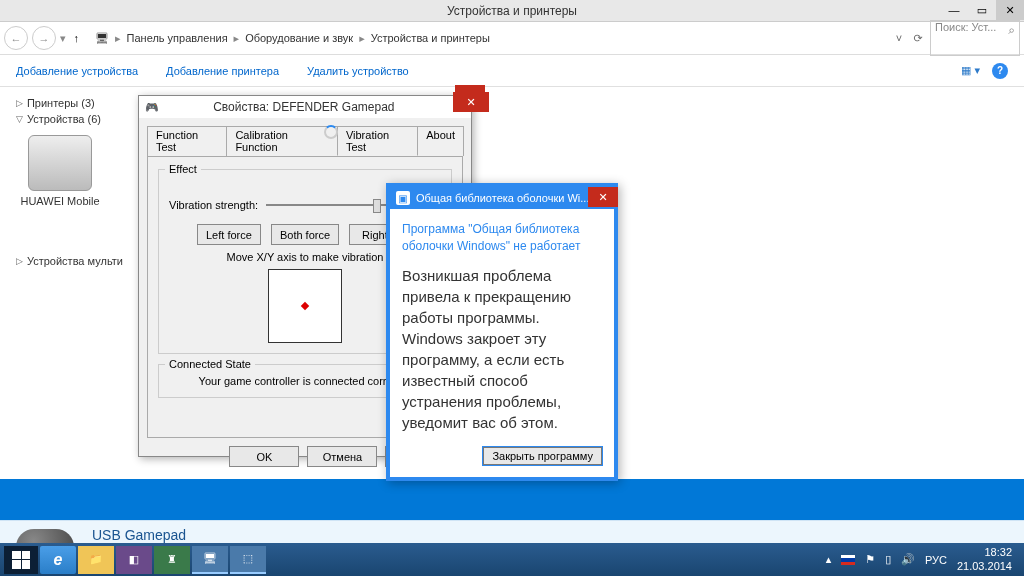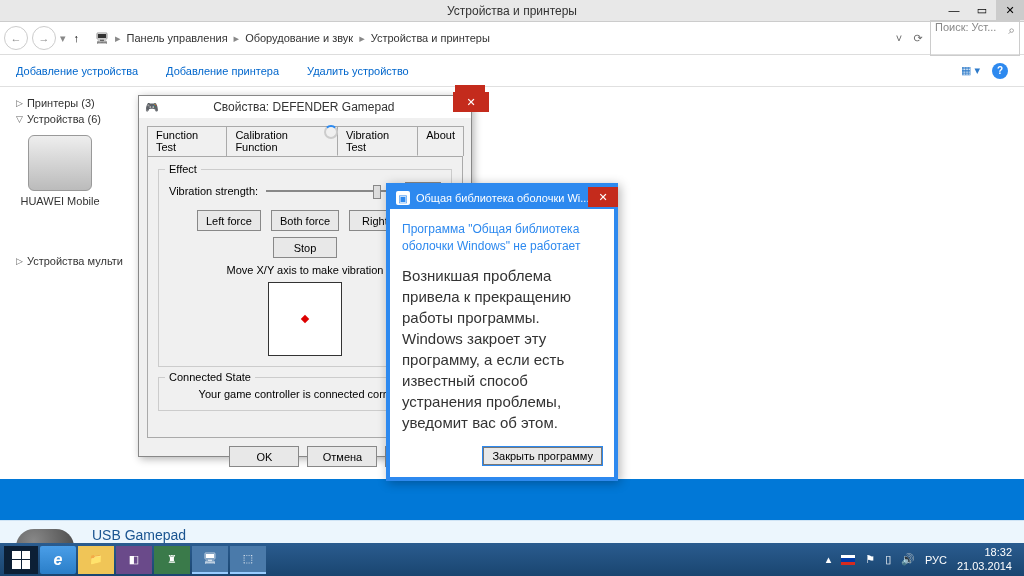--- a/index.html
+++ b/index.html
@@ -42,21 +42,21 @@
 .dlg-props{position:absolute;left:138px;top:95px;width:334px;height:362px;background:#f0f0f0;border:1px solid #888;box-shadow:2px 2px 8px rgba(0,0,0,0.3);z-index:10}
 .dlg-title{height:22px;display:flex;align-items:center;padding:0 6px;gap:6px;background:#fff;position:relative}
 .dlg-title .t{flex:1;text-align:center;font-size:12px;color:#333}
 .dlg-title .q{width:16px;text-align:center;color:#666}
 .dlg-close{position:absolute;right:-18px;top:-4px;width:36px;height:20px;background:#c42b1c;color:#fff;display:flex;align-items:center;justify-content:center;cursor:pointer;z-index:2}
 .dlg-close-upper{position:absolute;right:-14px;top:-11px;width:30px;height:14px;background:#c42b1c;z-index:1}
 .tabs{display:flex;padding:8px 8px 0;gap:0}
 .tab{border:1px solid #aaa;border-bottom:none;padding:2px 8px;background:#f0f0f0;font-size:11px;cursor:pointer;margin-right:-1px}
 .tab.active{background:#f0f0f0;border-bottom:1px solid #f0f0f0;position:relative;z-index:1}
 .tab-body{margin:0 8px 8px;border:1px solid #aaa;padding:12px 10px;height:282px;background:#f0f0f0;position:relative}
-.fieldset{border:1px solid #ccc;padding:12px 10px 10px;margin-bottom:10px;position:relative}
+.fieldset{border:1px solid #ccc;padding:26px 10px 10px;margin-bottom:10px;position:relative}
 .fieldset .legend{position:absolute;top:-7px;left:6px;background:#f0f0f0;padding:0 4px;font-size:11px}
 .slider-row{display:flex;align-items:center;gap:8px;margin-bottom:10px}
 .slider-row .lbl{font-size:11px}
 .slider-track{flex:1;height:2px;background:#888;position:relative}
 .slider-thumb{position:absolute;top:-5px;width:8px;height:14px;background:#ddd;border:1px solid #888;left:82%}
 .slider-val{width:36px;height:18px;border:1px solid #888;text-align:center;font-size:11px;background:#fff;line-height:16px}
 .btn-row{display:flex;gap:10px;justify-content:center;margin-bottom:6px}
 .btn{min-width:64px;height:21px;border:1px solid #888;background:#e8e8e8;font-size:11px;cursor:pointer;padding:0 8px}
 .move-lbl{text-align:center;font-size:11px;margin:6px 0}
 .xy-box{width:74px;height:74px;border:1px solid #333;background:#fff;margin:0 auto;position:relative}
@@ -201,23 +201,20 @@
         <div class="slider-track">
             <div class="slider-thumb"></div>
           </div>
         <div class="slider-val">85%</div>
       </div>
       <div class="btn-row">
         <button class="btn">Left force</button>
         <button class="btn">Both force</button>
         <button class="btn">Right fo</button>
       </div>
-      <div class="btn-row">
-        <button class="btn">Stop</button>
-      </div>
       <div class="move-lbl">Move X/Y axis to make vibration</div>
       <div class="xy-box">
           <div class="xy-dot"></div>
         </div>
     </div>
     <div class="conn-fs">
       <span class="legend">Connected State</span>
       <div class="conn-txt">Your game controller is connected correctly.</div>
     </div>
   </div>

